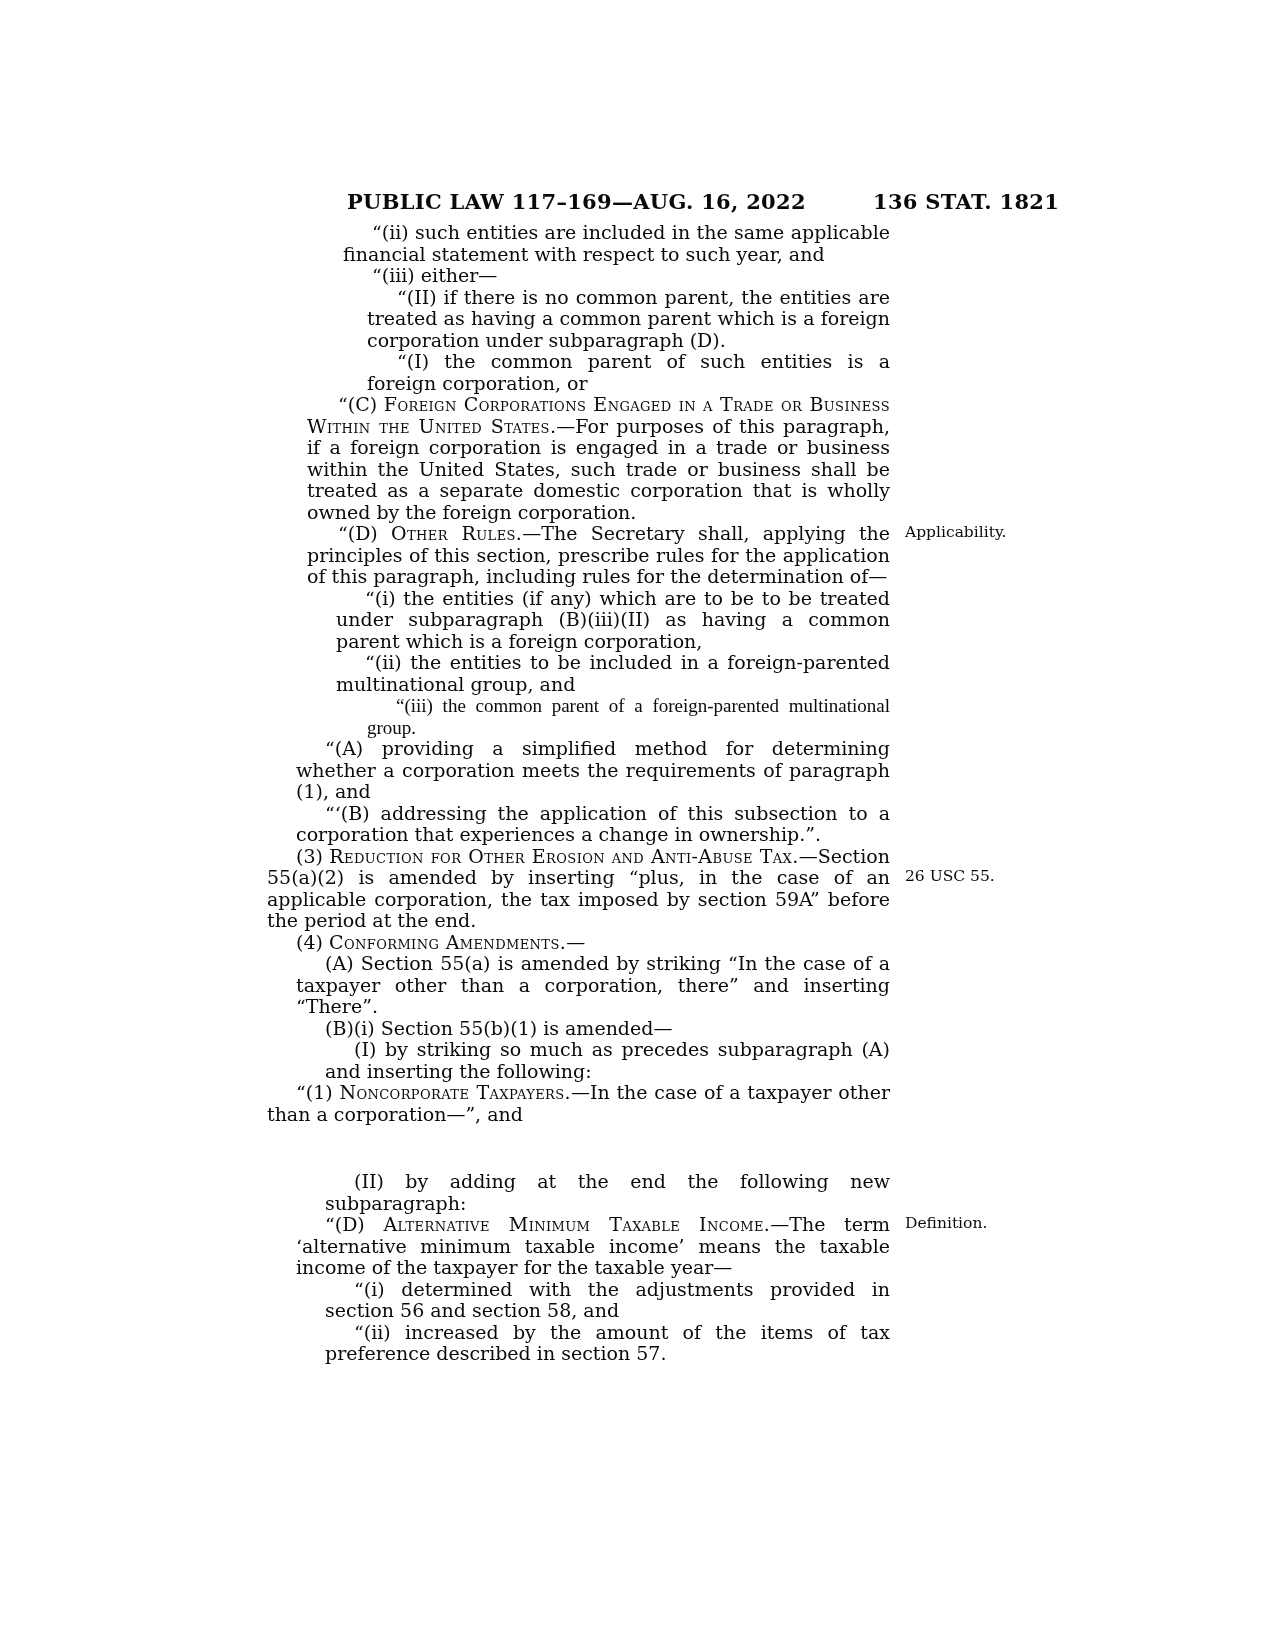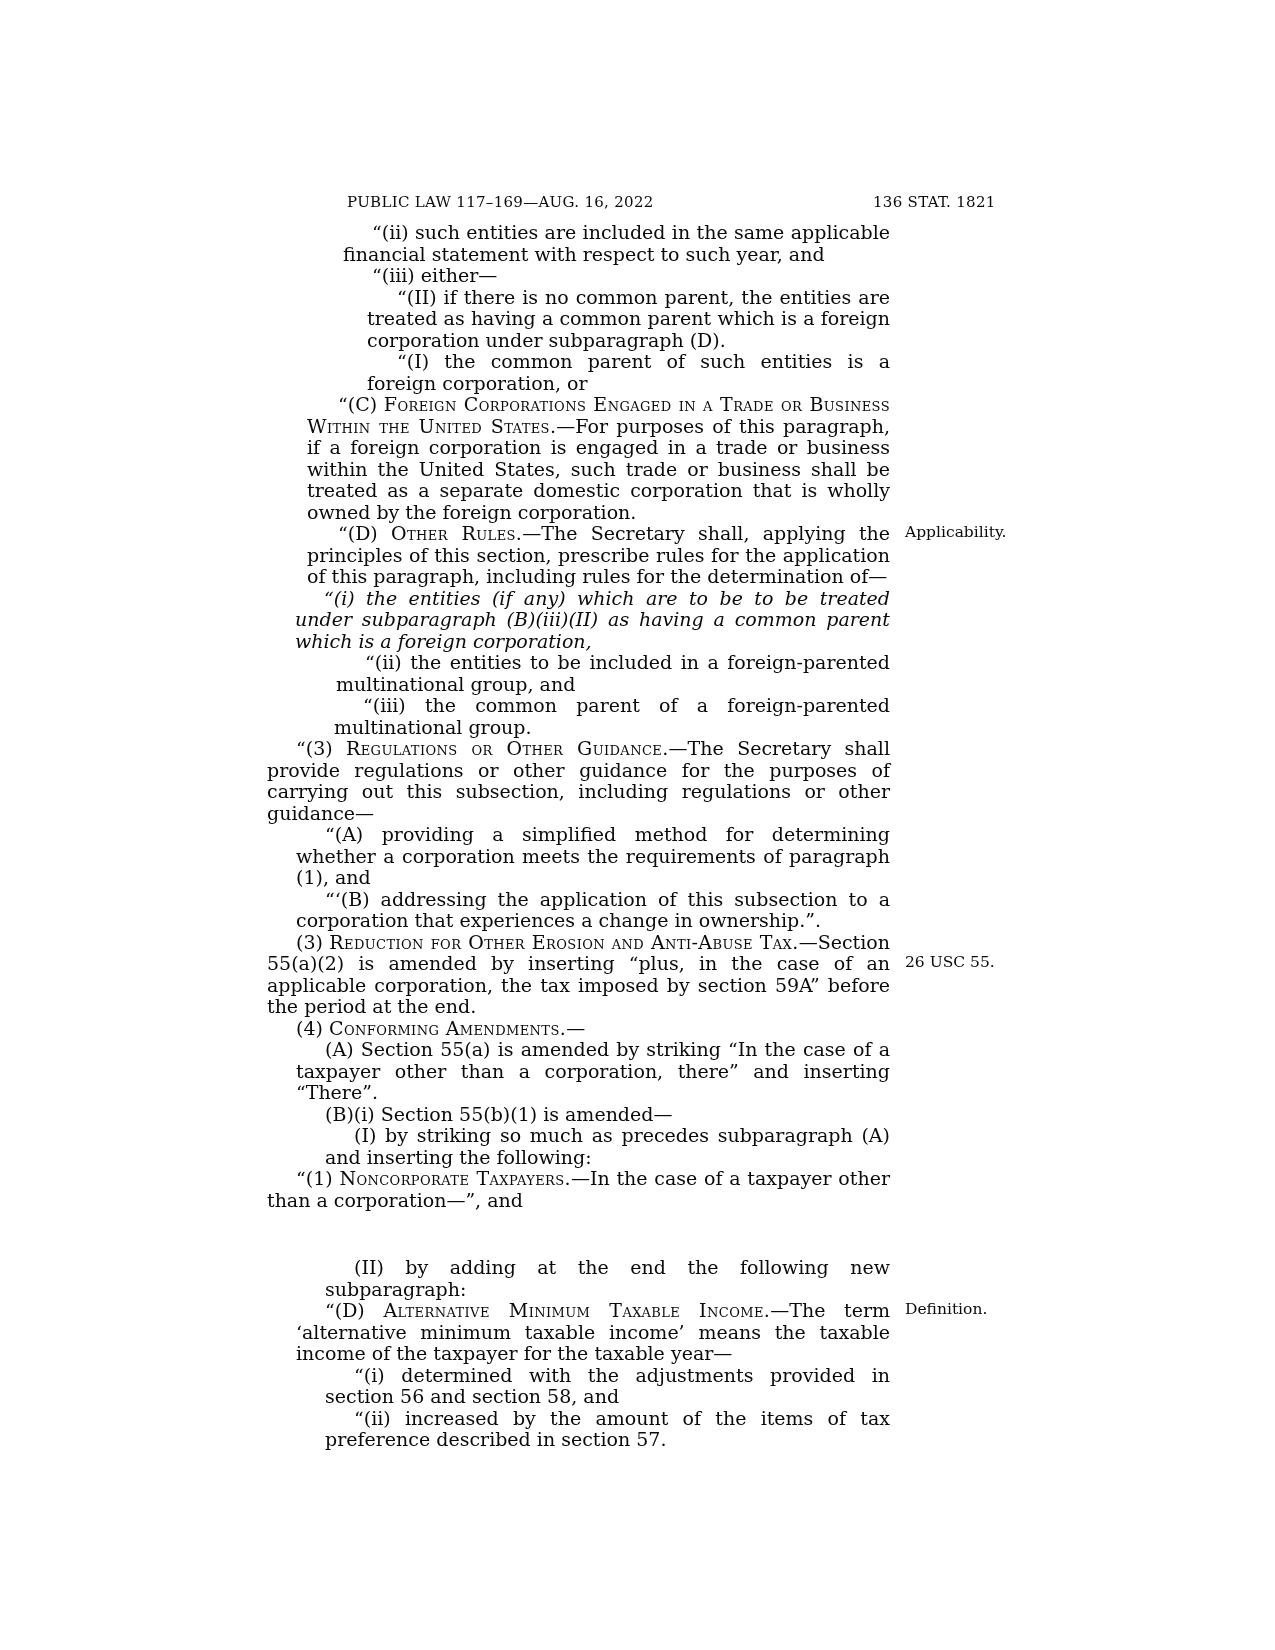--- a/index.html
+++ b/index.html
@@ -11,22 +11,23 @@
     font-family: "DejaVu Serif", serif;
     color: #0a0a0a;
     overflow: hidden;
   }
   .running-header {
     position: absolute;
     top: 190px;
     left: 0;
     width: 1079px;
     height: 28px;
-    font-size: 15px;
+    font-size: 21px;
     line-height: 24px;
+    font-weight: bold;
   }
   .running-header .law {
     position: absolute;
     left: 347px;
     top: 0;
     letter-spacing: 0.3px;
     white-space: nowrap;
   }
   .running-header .stat {
     position: absolute;
@@ -70,24 +71,23 @@
     <span class="law">PUBLIC LAW 117–169—AUG. 16, 2022</span>
     <span class="stat">136 STAT. 1821</span>
   </div>
   <div class="statute-body">
       <p class="para" style="margin-left: 76px; text-indent: 29px;"><span>“(ii) such entities are included in the same applicable financial statement with respect to such year, and</span></p>
       <p class="para" style="margin-left: 76px; text-indent: 29px;"><span>“(iii) either—</span></p>
       <p class="para" style="margin-left: 100px; text-indent: 30px;"><span>“(II) if there is no common parent, the entities are treated as having a common parent which is a foreign corporation under subparagraph (D).</span></p>
       <p class="para" style="margin-left: 100px; text-indent: 30px;"><span>“(I) the common parent of such entities is a foreign corporation, or</span></p>
       <p class="para" style="margin-left: 40px; text-indent: 31px;"><span>“(C) </span><span class="sc">Foreign Corporations Engaged in a Trade or Business Within the United States.</span><span>—For purposes of this paragraph, if a foreign corporation is engaged in a trade or business within the United States, such trade or business shall be treated as a separate domestic corporation that is wholly owned by the foreign corporation.</span></p>
       <p class="para" style="margin-left: 40px; text-indent: 31px;"><span>“(D) </span><span class="sc">Other Rules.</span><span>—The Secretary shall, applying the principles of this section, prescribe rules for the application of this paragraph, including rules for the determination of—</span><span class="margin-note" style="left: 598px; top: 0px;">Applicability.</span></p>
-      <p class="para" style="margin-left: 28px; text-indent: 29px; font-style: italic;"><span>“(i) the entities (if any) which are to be to be treated under subparagraph (B)(iii)(II) as having a common parent which is a foreign corporation,</span></p>
+      <p class="para" style="margin-left: 69px; text-indent: 29px;"><span>“(i) the entities (if any) which are to be to be treated under subparagraph (B)(iii)(II) as having a common parent which is a foreign corporation,</span></p>
       <p class="para" style="margin-left: 69px; text-indent: 29px;"><span>“(ii) the entities to be included in a foreign-parented multinational group, and</span></p>
-      <p class="para" style="margin-left: 67px; text-indent: 29px;"><span>“(iii) the common parent of a foreign-parented multinational group.</span></p>
-      <p class="para" style="margin-left: 0px; text-indent: 29px;"><span>“(3) </span><span class="sc">Regulations or Other Guidance.</span><span>—The Secretary shall provide regulations or other guidance for the purposes of carrying out this subsection, including regulations or other guidance—</span></p>
+      <p class="para" style="margin-left: 100px; text-indent: 29px; font-family: Liberation Serif, serif;"><span>“(iii) the common parent of a foreign-parented multinational group.</span></p>
       <p class="para" style="margin-left: 29px; text-indent: 29px;"><span>“(A) providing a simplified method for determining whether a corporation meets the requirements of paragraph (1), and</span></p>
       <p class="para" style="margin-left: 29px; text-indent: 29px;"><span>“‘(B) addressing the application of this subsection to a corporation that experiences a change in ownership.”.</span></p>
       <p class="para" style="margin-left: 0px; text-indent: 29px;"><span>(3) </span><span class="sc">Reduction for Other Erosion and Anti-Abuse Tax.</span><span>—Section 55(a)(2) is amended by inserting “plus, in the case of an applicable corporation, the tax imposed by section 59A” before the period at the end.</span><span class="margin-note" style="left: 638px; top: 21.5px;">26 USC 55.</span></p>
       <p class="para" style="margin-left: 0px; text-indent: 29px;"><span>(4) </span><span class="sc">Conforming Amendments.</span><span>—</span></p>
       <p class="para" style="margin-left: 29px; text-indent: 29px;"><span>(A) Section 55(a) is amended by striking “In the case of a taxpayer other than a corporation, there” and inserting “There”.</span></p>
       <p class="para" style="margin-left: 29px; text-indent: 29px;"><span>(B)(i) Section 55(b)(1) is amended—</span></p>
       <p class="para" style="margin-left: 58px; text-indent: 29px;"><span>(I) by striking so much as precedes subparagraph (A) and inserting the following:</span></p>
       <p class="para" style="margin-left: 0px; text-indent: 29px;"><span>“(1) </span><span class="sc">Noncorporate Taxpayers.</span><span>—In the case of a taxpayer other than a corporation—”, and</span></p>
       <p class="para" style="margin-left: 58px; text-indent: 29px; margin-top: 46px;"><span>(II) by adding at the end the following new subparagraph:</span></p>
       <p class="para" style="margin-left: 29px; text-indent: 29px;"><span>“(D) </span><span class="sc">Alternative Minimum Taxable Income.</span><span>—The term ‘alternative minimum taxable income’ means the taxable income of the taxpayer for the taxable year—</span><span class="margin-note" style="left: 609px; top: 0px;">Definition.</span></p>

